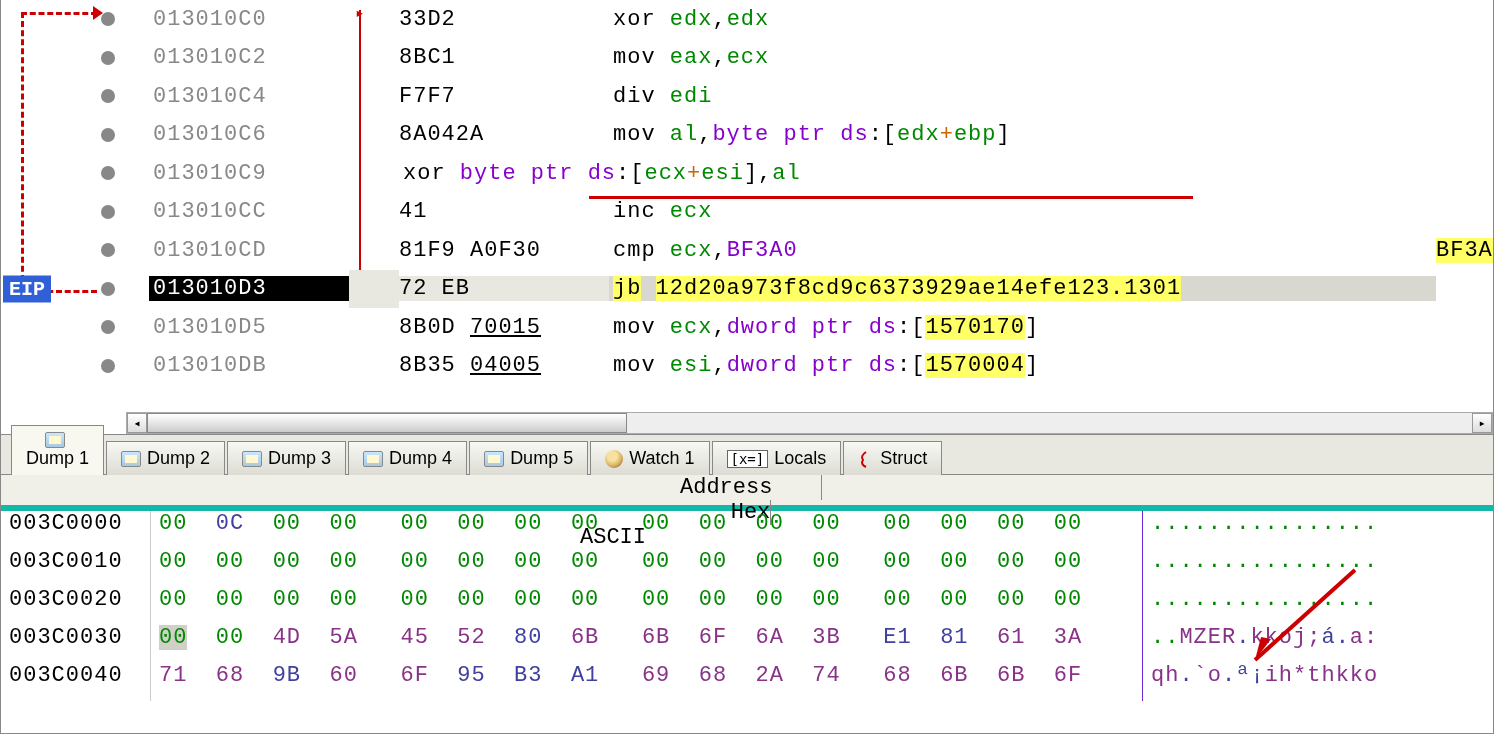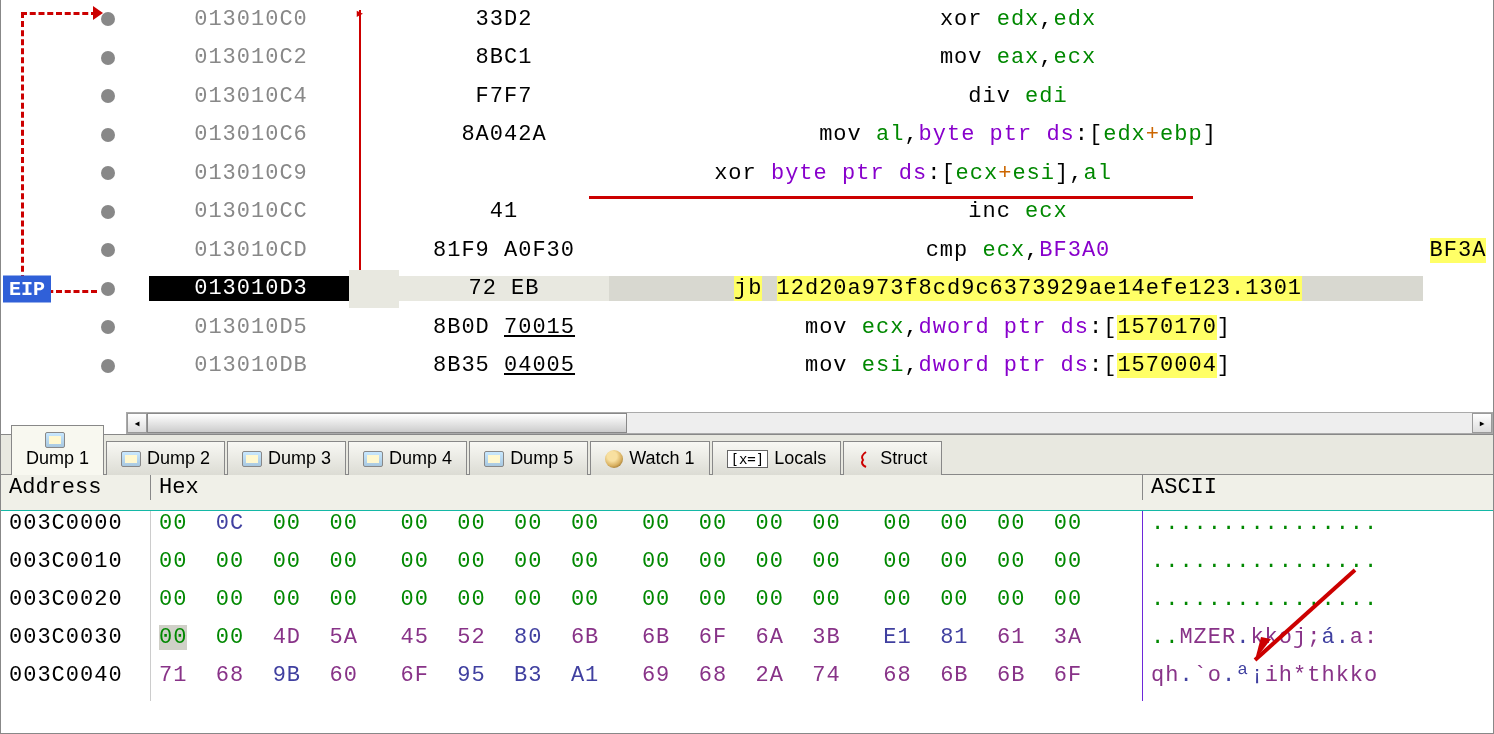--- a/index.html
+++ b/index.html
@@ -26,21 +26,20 @@
   background: #fff;
 }
 .disasm-rows {
   position: relative;
 }
 .drow {
   display: flex;
   align-items: center;
   height: 38.5px;
   position: relative;
-  text-align: center;
 }
 .gutter {
   width: 148px;
   position: relative;
   flex-shrink: 0;
   height: 100%;
 }
 .bp-dot {
   position: absolute;
   left: 100px;
@@ -100,21 +99,21 @@
   position: relative;
 }
 .mn { color: #000; }
 .reg { color: #008800; }
 .ds { color: #8800cc; }
 .br { color: #000; }
 .imm { color: #8800cc; }
 .op-plus { color: #cc6600; }
 .hl { background: #ffff66; }
 .comment-col {
-  width: 70px;
+  width: 57px;
   flex-shrink: 0;
   overflow: hidden;
   white-space: pre;
   letter-spacing: 1px;
 }
 .comment-col .hl-text { background: #ffff66; }
 .drow.cur-row .instr { background: #d8d8d0; }
 .drow.cur-row .bytes { background: #e8e8e0; }
 .drow.cur-row .jump-col { background: #e8e8e0; }
 
@@ -278,23 +277,24 @@
 
 .hex-panel {
   flex: 1;
   border: 1px solid #888;
   border-top: none;
   overflow: hidden;
 }
 .hex-header {
   display: flex;
   background: #f0f0e8;
-  border-bottom: 1px solid #14b8a6;
+  border-bottom: 6px solid #14b8a6;
   height: 36px;
-  align-items: flex-start;
+  align-items: center;
+  flex-direction: column;
 }
 .hex-col-addr {
   width: 150px;
   padding-left: 8px;
   border-right: 1px solid #888;
   font-family: "Courier New", monospace;
   color: #000;
 }
 .hex-col-hex {
   flex: 1;

